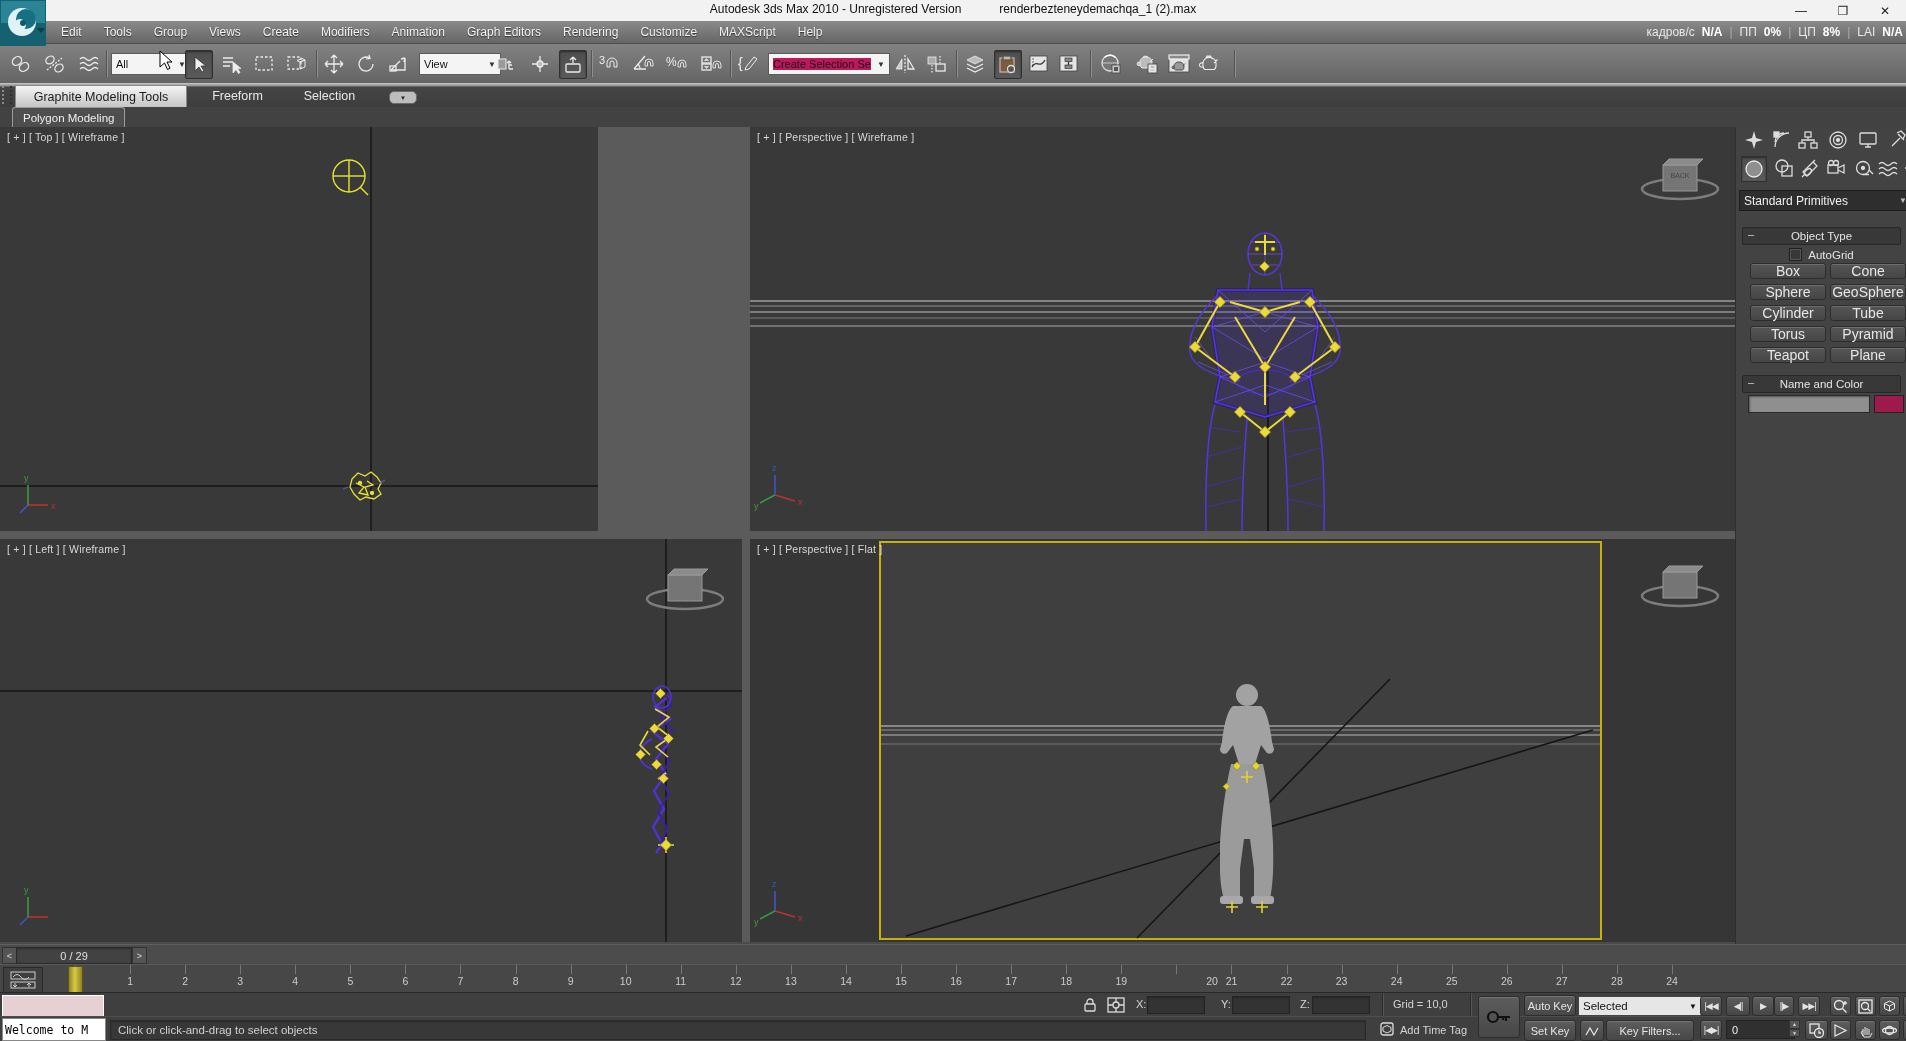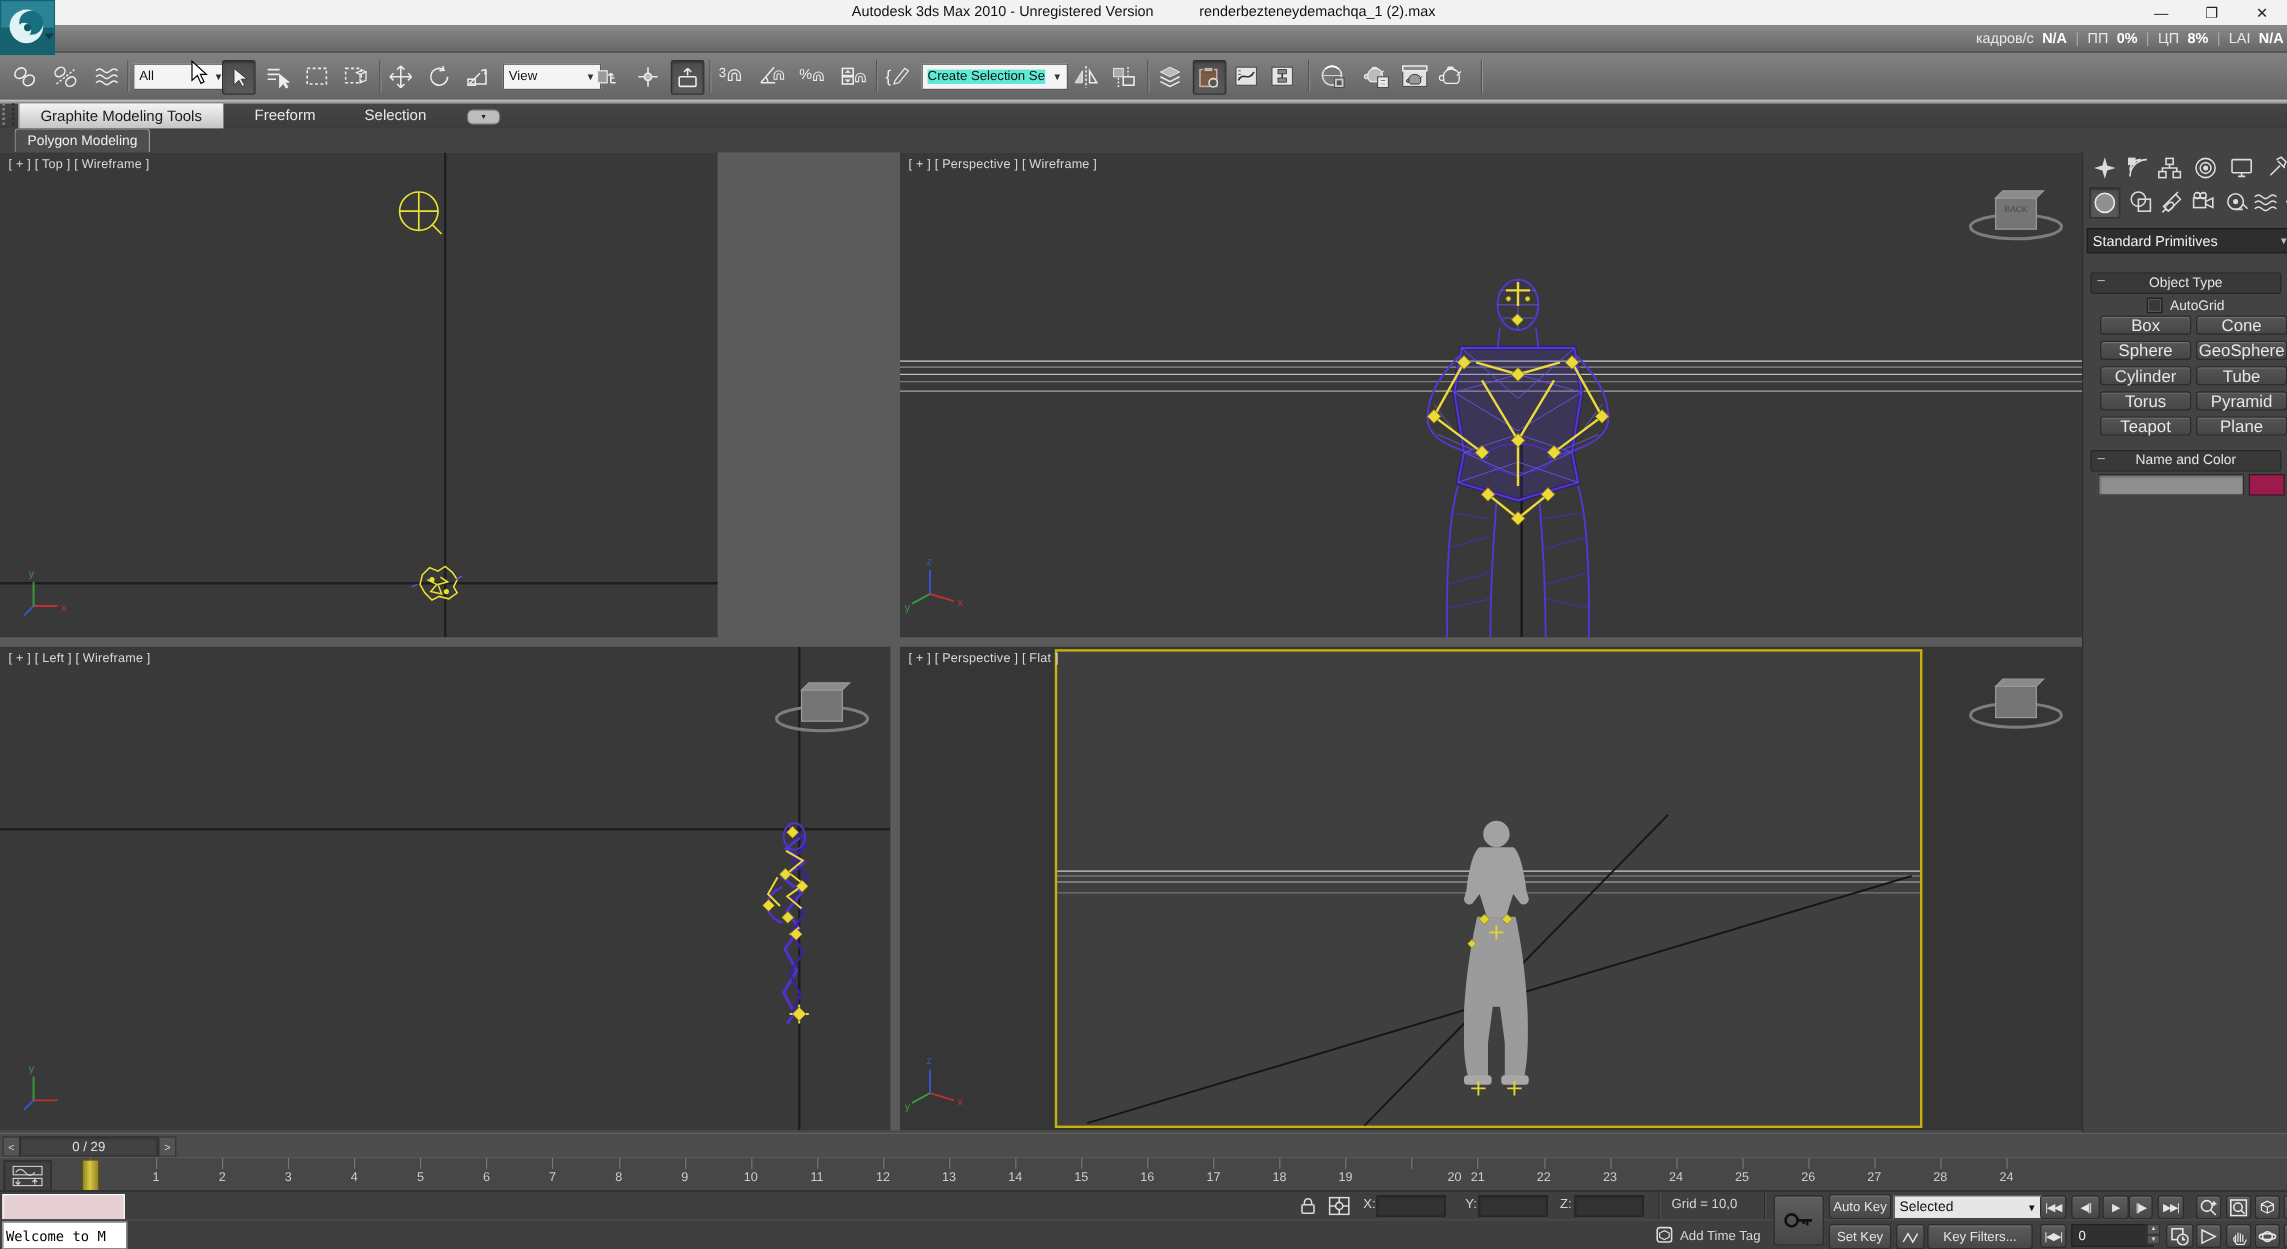--- a/index.html
+++ b/index.html
@@ -113,20 +113,34 @@
       <rect x="1" y="1" width="44" height="22" fill="#2b8496"></rect>
       <circle cx="22" cy="22" r="14" fill="#dff2f5"></circle>
       <circle cx="26" cy="19" r="10" fill="#177082"></circle>
       <circle cx="20" cy="25" r="6" fill="#dff2f5"></circle>
       <circle cx="23" cy="23" r="3" fill="#115866"></circle>
       <path d="M37,28 l8,0 l-4,5 z" fill="#0d3c46"></path>
     </svg>
 </div>
 
 <div id="menubar">
+  <div id="menu-items">
+      <div class="menuitem">Edit</div>
+      <div class="menuitem">Tools</div>
+      <div class="menuitem">Group</div>
+      <div class="menuitem">Views</div>
+      <div class="menuitem">Create</div>
+      <div class="menuitem">Modifiers</div>
+      <div class="menuitem">Animation</div>
+      <div class="menuitem">Graph Editors</div>
+      <div class="menuitem">Rendering</div>
+      <div class="menuitem">Customize</div>
+      <div class="menuitem">MAXScript</div>
+      <div class="menuitem">Help</div>
+    </div>
   <div id="perf">
       <span class="plabel">кадров/с</span>
       <span class="pval">N/A</span>
       <span class="psep">|</span>
       <span class="plabel">ПП</span>
       <span class="pval">0%</span>
       <span class="psep">|</span>
       <span class="plabel">ЦП</span>
       <span class="pval">8%</span>
       <span class="psep">|</span>
@@ -249,21 +263,21 @@
       </svg>
     </div>
   <div class="tdiv" style="left:730px"></div>
   <div class="ticon" style="left:735px">
       <svg width="22" height="22">
         <text x="1" y="15" font-size="14" fill="#eee" stroke="none">{</text>
         <path d="M9,14 L17,4 l3,2 -8,10 -4,1 z" stroke-width="1"></path>
       </svg>
     </div>
   <div class="tdd" style="left:768px;width:112px">
-      <span style="overflow:hidden;white-space:nowrap;background:#5eead4;">Create Selection Se</span>
+      <span style="overflow:hidden;white-space:nowrap;background:#be185d;">Create Selection Se</span>
       <span class="arr">▼</span>
     </div>
   <div class="ticon" style="left:892px">
       <svg width="22" height="22">
         <path d="M11,2 v18" stroke-dasharray="2 1.5"></path>
         <path d="M8,6 L2,16 h6 z" fill="#ccc" stroke-width="0.8"></path>
         <path d="M14,6 l6,10 h-6 z"></path>
       </svg>
     </div>
   <div class="ticon" style="left:924px">
@@ -808,20 +822,21 @@
   <div class="abtn" style="left:1879px;top:3px;width:19px;height:18px">
       <svg width="15" height="15">
         <path d="M7.5,2 l5,2.5 v5 l-5,2.5 -5,-2.5 v-5 z M7.5,7 v5 M7.5,7 L2.5,4.5 M7.5,7 l5,-2.5" stroke-width="1"></path>
       </svg>
     </div>
   <div class="abtn" style="left:1903px;top:3px;width:19px;height:18px"></div>
 </div>
 
 <div id="status2">
   <div id="listener-white">Welcome to M</div>
+  <div class="sfield" style="left:110px;top:3px;width:1240px;height:18px">Click or click-and-drag to select objects</div>
   <div class="cpicon" style="left:1376px;top:2px;width:22px;height:20px">
       <svg width="16" height="16">
         <rect x="2" y="2" width="12" height="12" rx="2"></rect>
         <path d="M8,4.5 l4,2 v3.5 l-4,2 -4,-2 V6.5 z" stroke-width="1"></path>
       </svg>
     </div>
   <div class="slabel" style="left:1400px;top:7px">Add Time Tag</div>
 
   <div class="abtn" style="left:1524px;top:3px;width:50px;height:19px">Set Key</div>
   <div class="abtn" style="left:1580px;top:3px;width:22px;height:19px">

